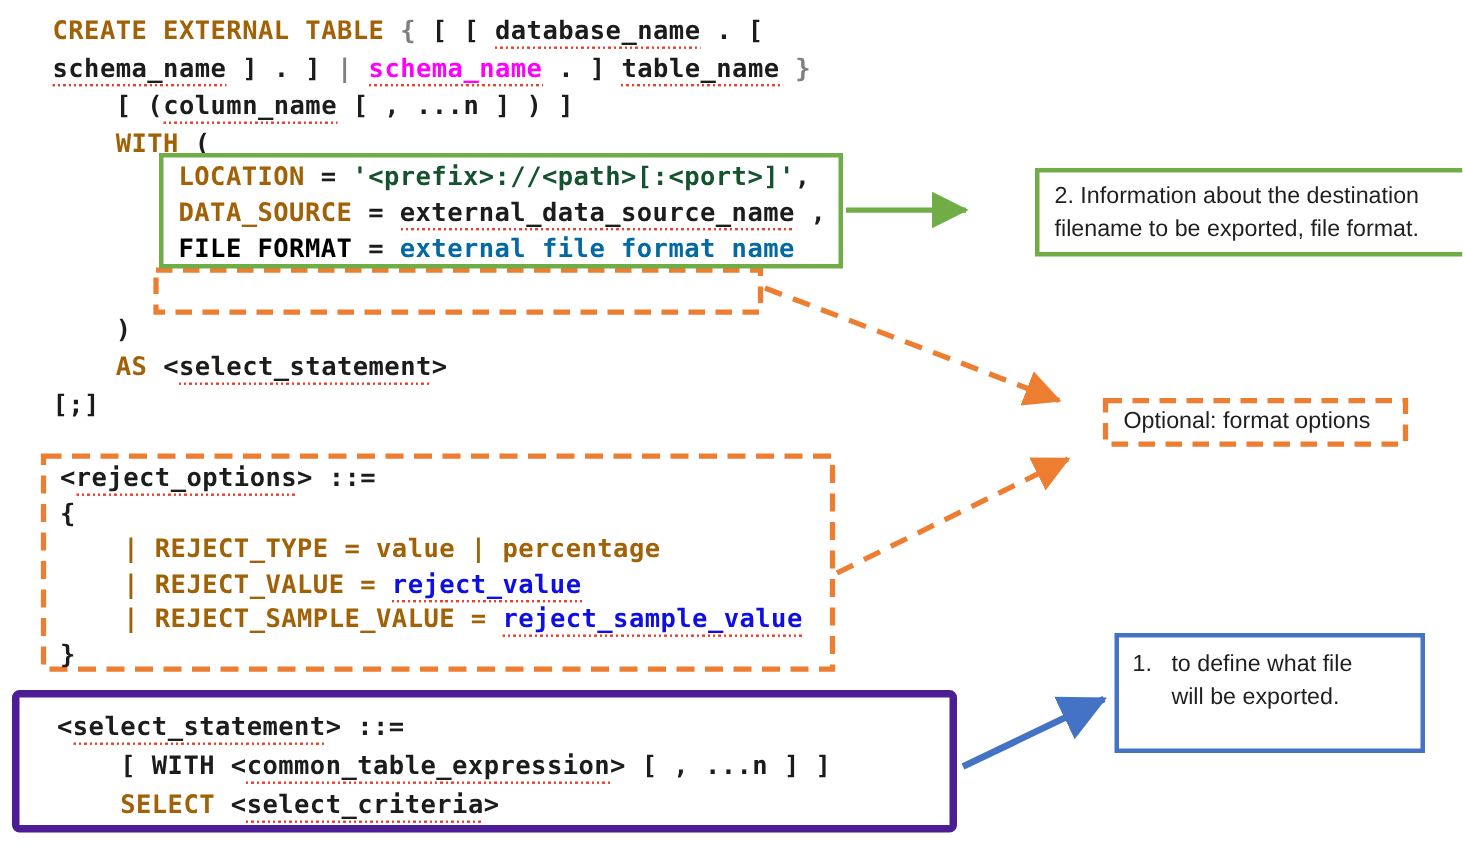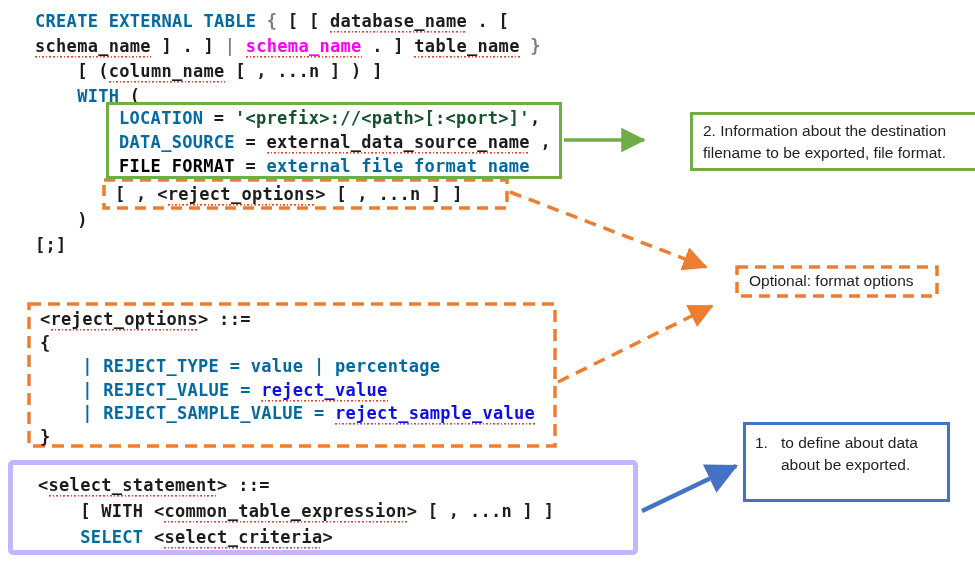--- a/index.html
+++ b/index.html
@@ -3,40 +3,40 @@
 <meta charset="utf-8">
 <style>
   html,body{margin:0;padding:0;background:#ffffff;}
   .stage{position:relative;width:975px;height:564px;background:#fff;overflow:hidden;
          font-family:"Liberation Sans",sans-serif;}
   .overlay{position:absolute;left:0;top:0;z-index:1;pointer-events:none;}
   .code{position:absolute;z-index:2;font-family:"DejaVu Sans Mono",monospace;
         font-weight:700;font-size:17px;letter-spacing:0.3px;line-height:25px;
         color:#1c1c1c;white-space:pre;}
   .code-line{white-space:pre;}
-  .tk-kw{color:#0369a1;}
+  .tk-kw{color:#a16207;}
   .tk-pl{color:#1c1c1c;}
   .tk-g{color:#7f7f7f;}
   .tk-str{color:#14532d;}
   .tk-id{composes:none;}
   .tk-id,.tk-idm,.tk-idb,.tk-kwu,.tk-ub{text-decoration-thickness:1.4px;text-underline-offset:3px;padding-bottom:2px;}
   .tk-id,.tk-idm,.tk-idb{background:repeating-linear-gradient(90deg,#e8402a 0 1.6px,transparent 1.6px 3.6px) 0 100%/100% 1.6px no-repeat;}
   .tk-idm{color:#ff00ff;}
   .tk-idb{color:#0e0ee6;}
   .tk-kwu{color:#000000;}
   .tk-ub{color:#0369a1;}
   .top-code{left:35px;top:9px;}
   .green-box{position:absolute;z-index:2;left:106px;top:102px;width:456px;height:77px;
              border:3px solid #70ad47;box-sizing:border-box;}
   .green-box .code{left:10px;top:1px;line-height:24px;}
   .reject-inline{left:115px;top:182px;}
   .after-code{left:35px;top:208px;}
   .reject-block{left:40px;top:308px;line-height:23.5px;}
   .select-box{position:absolute;z-index:2;left:8px;top:460px;width:630px;height:95px;
-              border:5px solid #c4b5fd;border-radius:5px;box-sizing:border-box;padding-left:24px;}
+              border:5px solid #4c1d95;border-radius:5px;box-sizing:border-box;padding-left:24px;}
   .select-box .code{left:25px;top:7px;line-height:26px;}
   .callout{position:absolute;z-index:2;box-sizing:border-box;color:#1f1f1f;
            font-size:15.5px;line-height:22px;}
   .green-callout{left:650px;top:112px;width:317px;height:59px;border:3px solid #70ad47;
                  padding:5px 8px 5px 10px;margin-left:40px;}
   .orange-callout{left:736px;top:266px;width:202px;height:31px;padding:0 0 0 13px;
                   line-height:30px;white-space:nowrap;}
   .blue-callout{left:743px;top:422px;width:207px;height:80px;border:3.5px solid #4472c4;
                 padding:7px 6px 7px 9px;display:flex;gap:13px;}
   .blue-callout .num{flex:0 0 auto;}
@@ -73,39 +73,38 @@
 
     <line x1="642" y1="511" x2="736" y2="466" stroke="#4472c4" stroke-width="4.5" marker-end="url(#ah-blue)"></line>
   </svg>
 
   <div class="code top-code"><div class="code-line"><span class="tk-kw">CREATE EXTERNAL TABLE</span><span class="tk-g"> {</span><span class="tk-pl"> [ [ </span><span class="tk-id">database_name</span><span class="tk-pl"> . [</span></div><div class="code-line"><span class="tk-id">schema_name</span><span class="tk-pl"> ] . ] </span><span class="tk-g">|</span><span class="tk-pl"> </span><span class="tk-idm">schema_name</span><span class="tk-pl"> . ] </span><span class="tk-id">table_name</span><span class="tk-g"> }</span></div><div class="code-line"><span class="tk-pl">    [ (</span><span class="tk-id">column_name</span><span class="tk-pl"> [ , ...n ] ) ]</span></div><div class="code-line"><span class="tk-pl">    </span><span class="tk-kw">WITH</span><span class="tk-pl"> (</span></div></div>
 
   <div class="green-box">
     <div class="code"><div class="code-line"><span class="tk-kw">LOCATION</span><span class="tk-pl"> = </span><span class="tk-str">'&lt;prefix&gt;://&lt;path&gt;[:&lt;port&gt;]'</span><span class="tk-pl">,</span></div><div class="code-line"><span class="tk-kw">DATA_SOURCE</span><span class="tk-pl"> = </span><span class="tk-id">external_data_source_name</span><span class="tk-pl"> ,</span></div><div class="code-line"><span class="tk-kwu">FILE FORMAT</span><span class="tk-pl"> = </span><span class="tk-ub">external file format name</span></div></div>
   </div>
 
-  <div class="code reject-inline"><div class="code-line"><span class="tk-pl">[ , &lt;</span><span class="tk-id">reject_options</span><span class="tk-pl">&gt; [ , ...n ] ]</span></div></div>
 
-  <div class="code after-code"><div class="code-line"><span class="tk-pl">    )</span></div><div class="code-line"><span class="tk-pl">[;]</span></div></div>
+  <div class="code after-code"><div class="code-line"><span class="tk-pl">    )</span></div><div class="code-line"><span class="tk-pl">    </span><span class="tk-kw">AS</span><span class="tk-pl"> &lt;</span><span class="tk-id">select_statement</span><span class="tk-pl">&gt;</span></div><div class="code-line"><span class="tk-pl">[;]</span></div></div>
 
   <div class="code reject-block"><div class="code-line"><span class="tk-pl">&lt;</span><span class="tk-id">reject_options</span><span class="tk-pl">&gt; ::=</span></div><div class="code-line"><span class="tk-pl">{</span></div><div class="code-line"><span class="tk-kw">    | REJECT_TYPE = value | percentage</span></div><div class="code-line"><span class="tk-kw">    | REJECT_VALUE = </span><span class="tk-idb">reject_value</span></div><div class="code-line"><span class="tk-kw">    | REJECT_SAMPLE_VALUE = </span><span class="tk-idb">reject_sample_value</span></div><div class="code-line"><span class="tk-pl">}</span></div></div>
 
   <div class="select-box">
     <div class="code"><div class="code-line"><span class="tk-pl">&lt;</span><span class="tk-id">select_statement</span><span class="tk-pl">&gt; ::=</span></div><div class="code-line"><span class="tk-pl">    [ WITH &lt;</span><span class="tk-id">common_table_expression</span><span class="tk-pl">&gt; [ , ...n ] ]</span></div><div class="code-line"><span class="tk-pl">    </span><span class="tk-kw">SELECT</span><span class="tk-pl"> &lt;</span><span class="tk-id">select_criteria</span><span class="tk-pl">&gt;</span></div></div>
   </div>
 
   <div class="callout green-callout">
     <span>2. Information about the destination filename to be exported, file format.</span>
   </div>
 
   <div class="callout orange-callout">
     <span>Optional: format options</span>
   </div>
 
   <div class="callout blue-callout">
     <span class="num">1.</span>
     <span class="lines">
-      <div>to define about data</div>
-      <div>about be exported.</div>
+      <div>to define what file</div>
+      <div>will be exported.</div>
     </span>
   </div>
 
 </div>
 
 </body></html>

